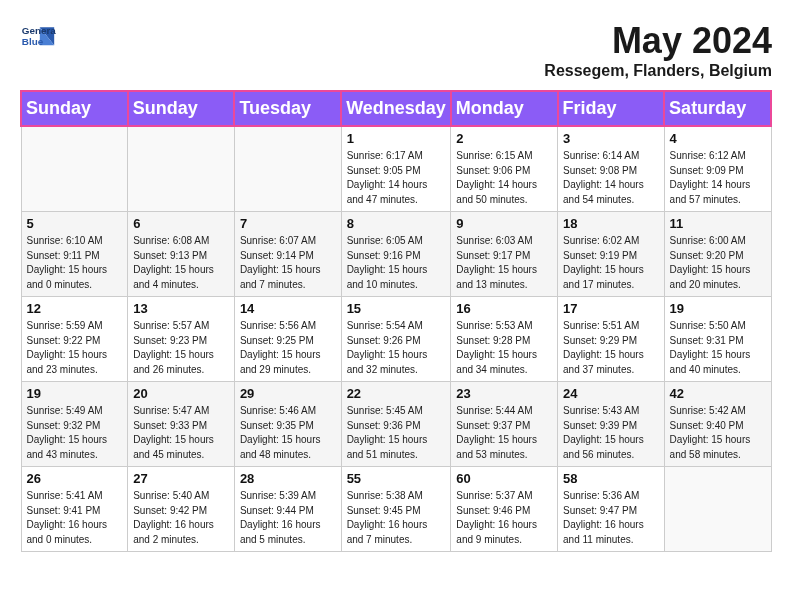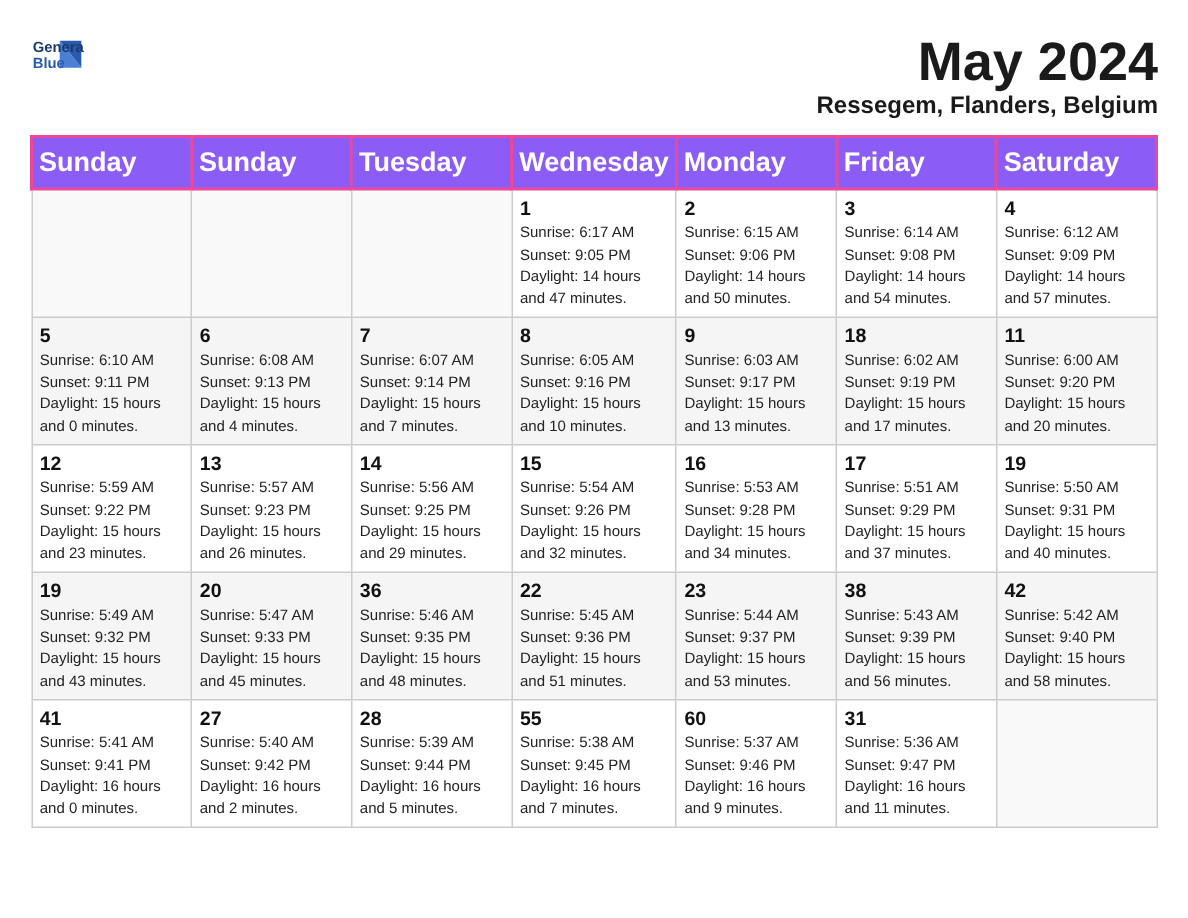--- a/index.html
+++ b/index.html
@@ -193,61 +193,61 @@
       <tr>
         <td>
           <div class="day-num">19</div>
           <div class="day-detail">Sunrise: 5:49 AM<br>Sunset: 9:32 PM<br>Daylight: 15 hours and 43 minutes.</div>
         </td>
         <td>
           <div class="day-num">20</div>
           <div class="day-detail">Sunrise: 5:47 AM<br>Sunset: 9:33 PM<br>Daylight: 15 hours and 45 minutes.</div>
         </td>
         <td>
-          <div class="day-num">36</div>
+          <div class="day-num">29</div>
           <div class="day-detail">Sunrise: 5:46 AM<br>Sunset: 9:35 PM<br>Daylight: 15 hours and 48 minutes.</div>
         </td>
         <td>
           <div class="day-num">22</div>
           <div class="day-detail">Sunrise: 5:45 AM<br>Sunset: 9:36 PM<br>Daylight: 15 hours and 51 minutes.</div>
         </td>
         <td>
           <div class="day-num">23</div>
           <div class="day-detail">Sunrise: 5:44 AM<br>Sunset: 9:37 PM<br>Daylight: 15 hours and 53 minutes.</div>
         </td>
         <td>
-          <div class="day-num">38</div>
+          <div class="day-num">24</div>
           <div class="day-detail">Sunrise: 5:43 AM<br>Sunset: 9:39 PM<br>Daylight: 15 hours and 56 minutes.</div>
         </td>
         <td>
           <div class="day-num">42</div>
           <div class="day-detail">Sunrise: 5:42 AM<br>Sunset: 9:40 PM<br>Daylight: 15 hours and 58 minutes.</div>
         </td>
       </tr>
       <tr>
         <td>
-          <div class="day-num">41</div>
+          <div class="day-num">26</div>
           <div class="day-detail">Sunrise: 5:41 AM<br>Sunset: 9:41 PM<br>Daylight: 16 hours and 0 minutes.</div>
         </td>
         <td>
           <div class="day-num">27</div>
           <div class="day-detail">Sunrise: 5:40 AM<br>Sunset: 9:42 PM<br>Daylight: 16 hours and 2 minutes.</div>
         </td>
         <td>
           <div class="day-num">28</div>
           <div class="day-detail">Sunrise: 5:39 AM<br>Sunset: 9:44 PM<br>Daylight: 16 hours and 5 minutes.</div>
         </td>
         <td>
           <div class="day-num">55</div>
           <div class="day-detail">Sunrise: 5:38 AM<br>Sunset: 9:45 PM<br>Daylight: 16 hours and 7 minutes.</div>
         </td>
         <td>
           <div class="day-num">60</div>
           <div class="day-detail">Sunrise: 5:37 AM<br>Sunset: 9:46 PM<br>Daylight: 16 hours and 9 minutes.</div>
         </td>
         <td>
-          <div class="day-num">31</div>
+          <div class="day-num">58</div>
           <div class="day-detail">Sunrise: 5:36 AM<br>Sunset: 9:47 PM<br>Daylight: 16 hours and 11 minutes.</div>
         </td>
         <td class="empty-cell"></td>
       </tr>
     </tbody>
 </table>
 
 </body></html>

